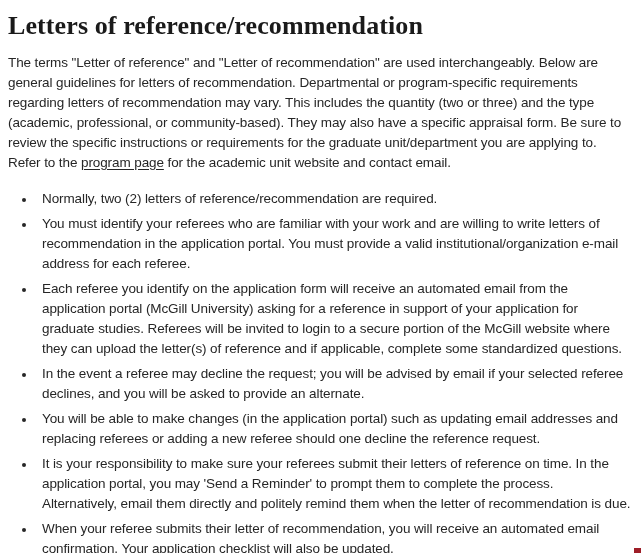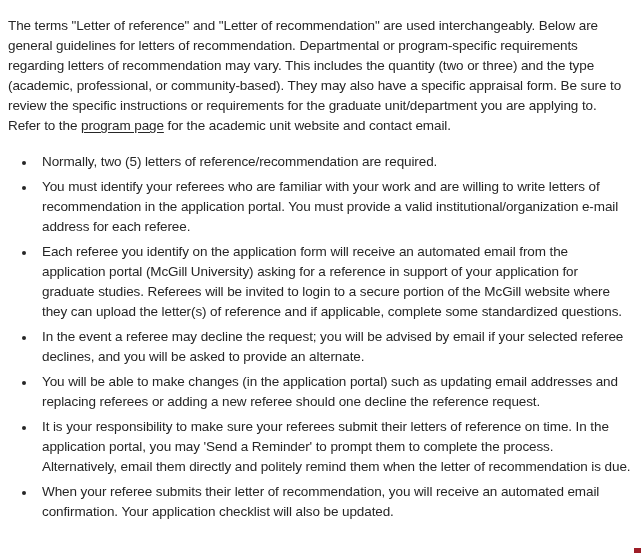--- a/index.html
+++ b/index.html
@@ -64,25 +64,26 @@
     width: 7px;
     height: 5px;
     background: #9e1e28;
   }
 </style>
 </head>
 <body>
 
 <div class="page">
 
+  <h1 class="page-title">Letters of reference/recommendation</h1>
 
   <p class="intro"><span>The terms "Letter of reference" and "Letter of recommendation" are used interchangeably. Below are general guidelines for letters of recommendation. Departmental or program-specific requirements regarding letters of recommendation may vary. This includes the quantity (two or three) and the type (academic, professional, or community-based). They may also have a specific appraisal form. Be sure to review the specific instructions or requirements for the graduate unit/department you are applying to. Refer to the </span><a href="#">program page</a><span> for the academic unit website and contact email.</span></p>
 
   <ul class="guidelines">
-    <li>Normally, two (5) letters of reference/recommendation are required.</li>
+    <li>Normally, two (2) letters of reference/recommendation are required.</li>
     <li>You must identify your referees who are familiar with your work and are willing to write letters of recommendation in the application portal. You must provide a valid institutional/organization e-mail address for each referee.</li>
     <li>Each referee you identify on the application form will receive an automated email from the application portal (McGill University) asking for a reference in support of your application for graduate studies. Referees will be invited to login to a secure portion of the McGill website where they can upload the letter(s) of reference and if applicable, complete some standardized questions.</li>
     <li>In the event a referee may decline the request; you will be advised by email if your selected referee declines, and you will be asked to provide an alternate.</li>
     <li>You will be able to make changes (in the application portal) such as updating email addresses and replacing referees or adding a new referee should one decline the reference request.</li>
     <li>It is your responsibility to make sure your referees submit their letters of reference on time. In the application portal, you may 'Send a Reminder' to prompt them to complete the process. Alternatively, email them directly and politely remind them when the letter of recommendation is due.</li>
     <li>When your referee submits their letter of recommendation, you will receive an automated email confirmation. Your application checklist will also be updated.</li>
   </ul>
 
 </div>
 

